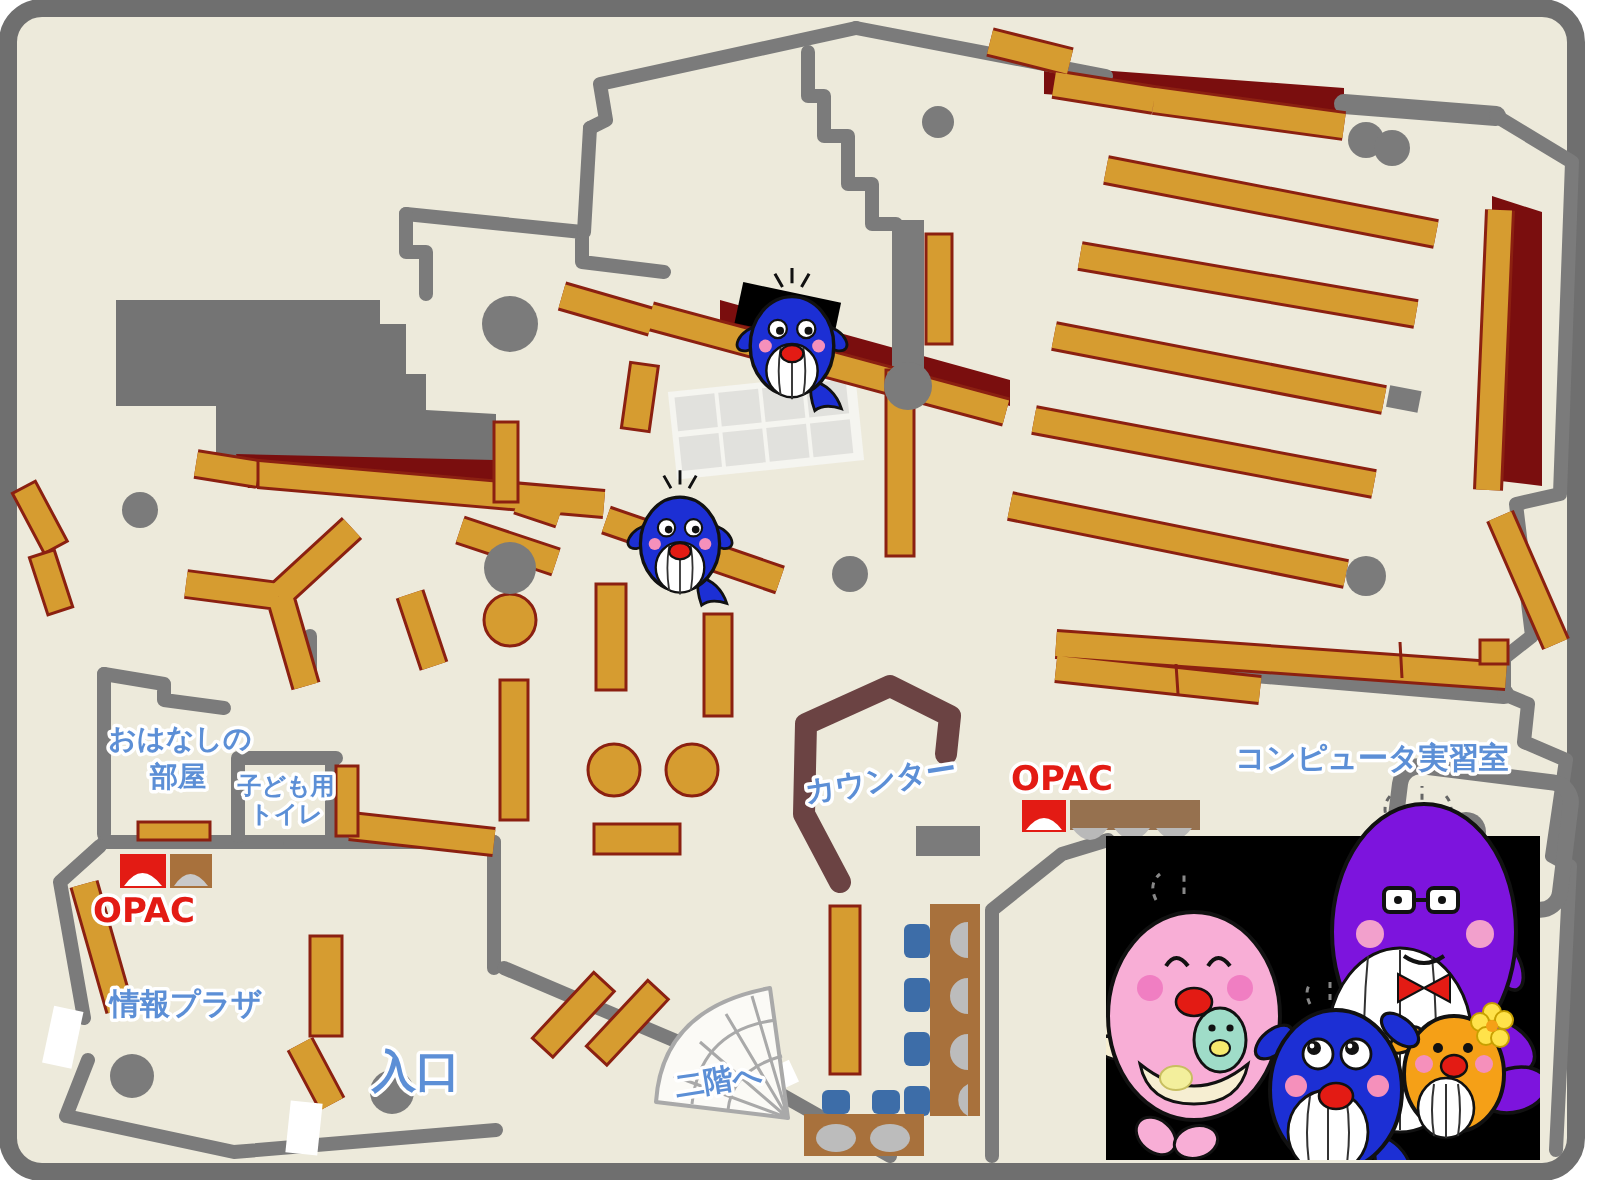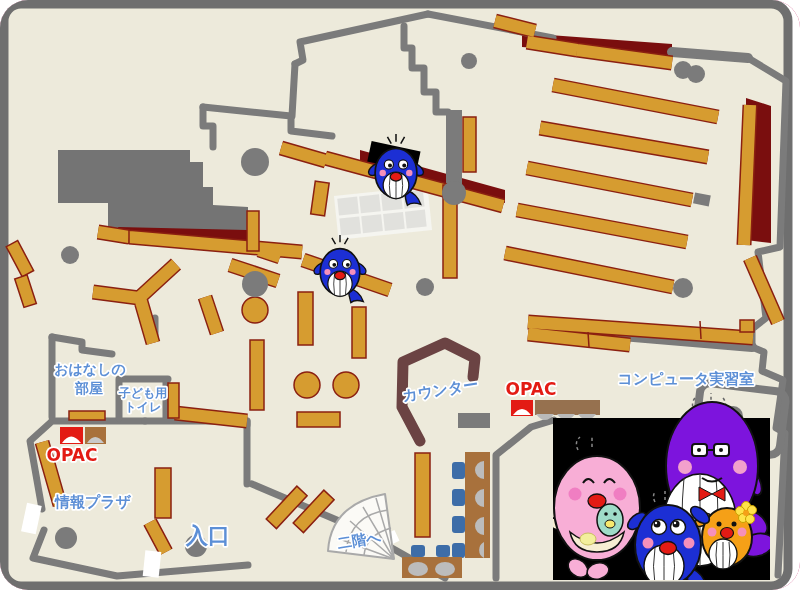--- a/index.html
+++ b/index.html
@@ -1,16 +1,16 @@
 <!DOCTYPE html>
 <html><head>
 <meta charset="utf-8">
 <style>
   html,body{margin:0;padding:0;background:#ffffff;}
-  .page{width:800px;height:590px;position:relative;background:#be185d;overflow:hidden;border-radius:28px;}
+  .page{width:800px;height:590px;position:relative;background:#be185d;overflow:hidden;}
   svg{display:block;}
   .lbl{font-family:"DejaVu Sans","Liberation Sans",sans-serif;font-weight:bold;
        fill:#5c8fd6;stroke:#ffffff;stroke-width:3.5;paint-order:stroke;
        stroke-linejoin:round;text-anchor:middle;}
   .lbl-red{fill:#e31b14;}
   .wall{stroke:#7b7b7b;stroke-width:7;fill:none;stroke-linecap:round;stroke-linejoin:round;}
   .wallthick{stroke:#7b7b7b;stroke-width:10;fill:none;stroke-linecap:round;stroke-linejoin:round;}
   .shb{stroke:#8b2011;stroke-width:15;fill:none;}
   .shf{stroke:#d69c30;stroke-width:12;fill:none;}
   .shr{fill:#d69c30;stroke:#8b2011;stroke-width:1.5;}

